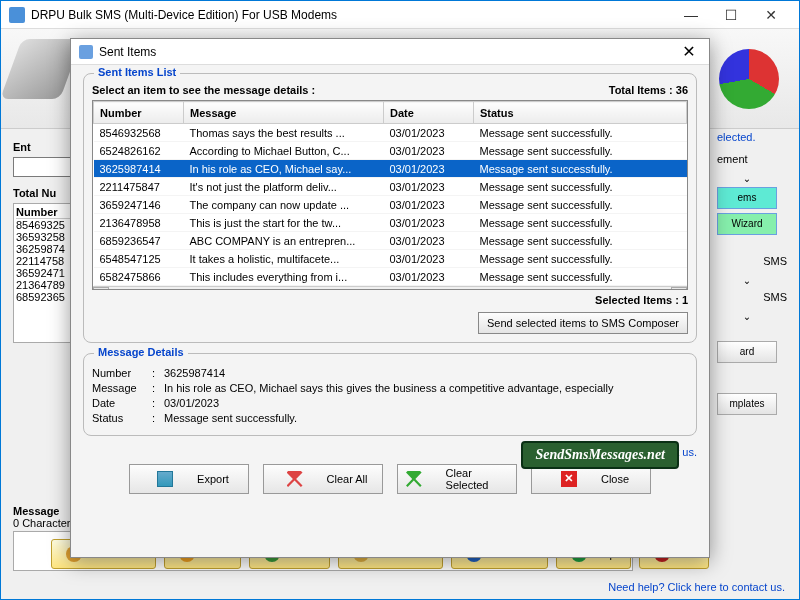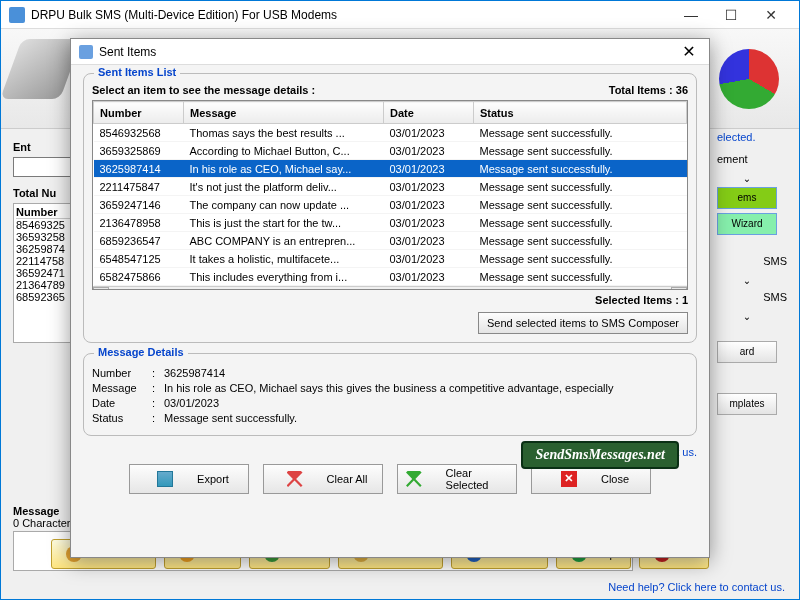--- a/index.html
+++ b/index.html
@@ -121,21 +121,21 @@
     <div style="position:absolute;top:368px;">
       <div class="msg-label">Message</div>
       <div>0 Character</div>
       <div class="msg-area"></div>
     </div>
 
     <div class="right-sidebar" style="top:2px;">
       <div style="color:#0645cc;">elected.</div>
       <div style="margin-top:10px;">ement</div>
       <div class="side-btn" style="height:14px;border:none;background:none;">⌄</div>
-      <div class="side-btn" style="background:#84cc16;border-color:#6aa0e0;">ems</div>
+      <div class="side-btn" style="background:#5eead4;border-color:#6aa0e0;">ems</div>
       <div class="side-btn" style="background:#86efac;border-color:#6aa0e0;">Wizard</div>
       <div style="margin-top:20px;text-align:right;">SMS</div>
       <div class="side-btn" style="height:14px;border:none;background:none;">⌄</div>
       <div style="margin-top:6px;text-align:right;">SMS</div>
       <div class="side-btn" style="height:14px;border:none;background:none;">⌄</div>
       <div class="side-btn" style="margin-top:20px;">ard</div>
       <div class="side-btn" style="margin-top:30px;">mplates</div>
     </div>
   </div>
 
@@ -203,21 +203,21 @@
           </tr>
             </thead>
           <tbody id="rows">
               <tr>
                 <td>8546932568</td>
                 <td>Thomas says the best results ...</td>
                 <td>03/01/2023</td>
                 <td>Message sent successfully.</td>
               </tr>
               <tr>
-                <td>3659325869</td>
+                <td>6524826162</td>
                 <td>According to Michael Button, C...</td>
                 <td>03/01/2023</td>
                 <td>Message sent successfully.</td>
               </tr>
               <tr class="selected">
                 <td>3625987414</td>
                 <td>In his role as CEO, Michael say...</td>
                 <td>03/01/2023</td>
                 <td>Message sent successfully.</td>
               </tr>

